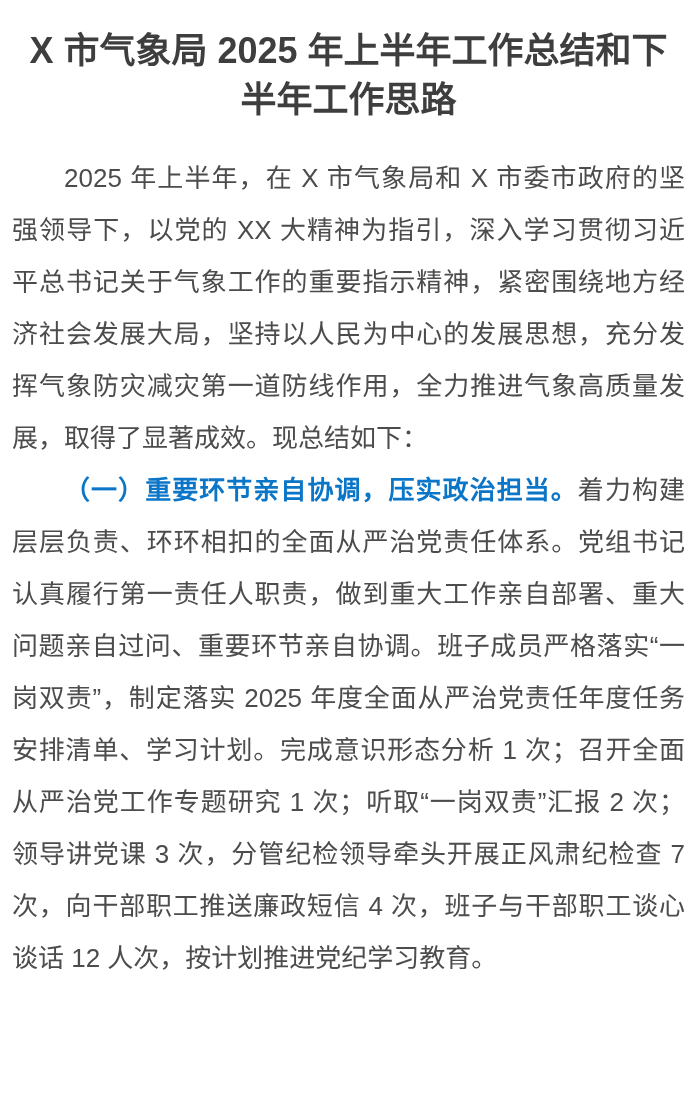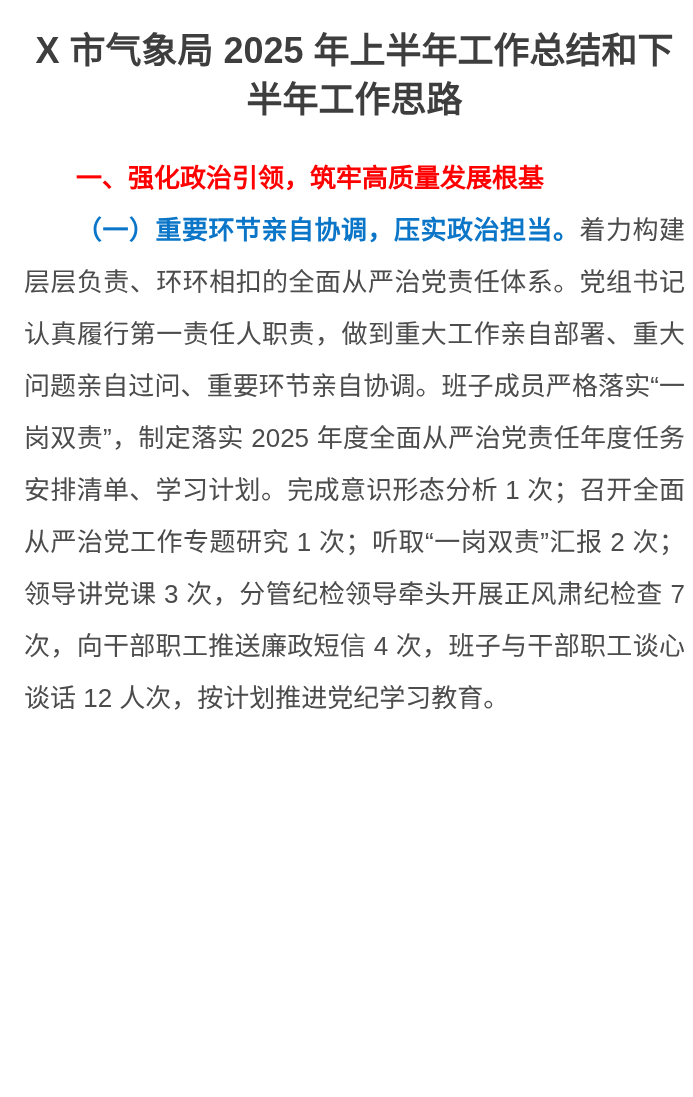--- a/index.html
+++ b/index.html
@@ -14,21 +14,21 @@
   body{
     width:693px;
     height:1097px;
     background:var(--page-bg);
     font-family:"Liberation Sans",sans-serif;
     overflow:hidden;
   }
   .doc{
     width:693px;
     height:1097px;
-    padding:26px 8px 0 24px;
+    padding:26px 8px 0 12px;
   }
   .doc-title{
     margin:0 0 28px 0;
     font-size:36px;
     line-height:49px;
     font-weight:700;
     text-align:center;
     color:var(--title-color);
     letter-spacing:0;
   }
@@ -51,17 +51,17 @@
     color:var(--lead-blue);
     font-weight:700;
   }
 </style>
 </head>
 <body>
 
 <main class="doc">
   <h1 class="doc-title">X 市气象局 2025 年上半年工作总结和下半年工作思路</h1>
 
+  <p class="para">2025 年上半年，在 X 市气象局和 X 市委市政府的坚强领导下，以党的 XX 大精神为指引，深入学习贯彻习近平总书记关于气象工作的重要指示精神，紧密围绕地方经济社会发展大局，坚持以人民为中心的发展思想，充分发挥气象防灾减灾第一道防线作用，全力推进气象高质量发展，取得了显著成效。现总结如下：</p>
 
-  <p class="para heading-red">一、强化政治引领，筑牢高质量发展根基</p>
 
   <p class="para"><span class="lead-blue">（一）重要环节亲自协调，压实政治担当。</span><span>着力构建层层负责、环环相扣的全面从严治党责任体系。党组书记认真履行第一责任人职责，做到重大工作亲自部署、重大问题亲自过问、重要环节亲自协调。班子成员严格落实“一岗双责”，制定落实 2025 年度全面从严治党责任年度任务安排清单、学习计划。完成意识形态分析 1 次；召开全面从严治党工作专题研究 1 次；听取“一岗双责”汇报 2 次；领导讲党课 3 次，分管纪检领导牵头开展正风肃纪检查 7 次，向干部职工推送廉政短信 4 次，班子与干部职工谈心谈话 12 人次，按计划推进党纪学习教育。</span></p>
 </main>
 
 </body></html>

